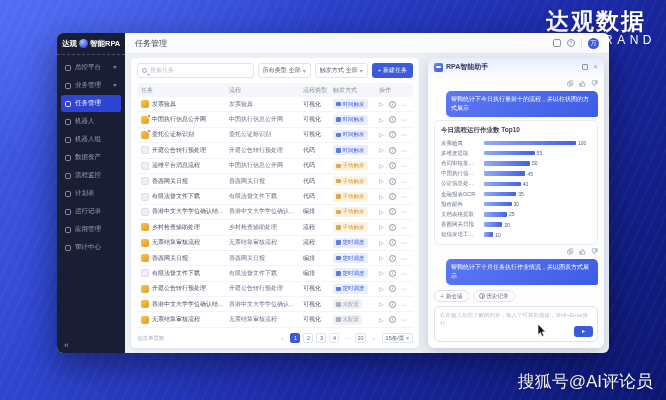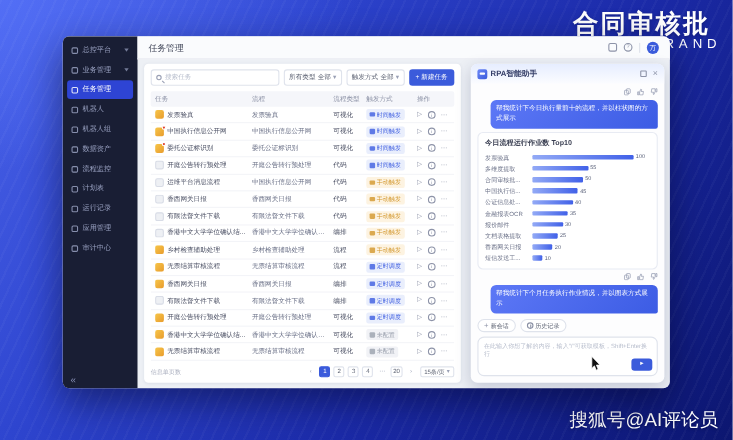--- a/index.html
+++ b/index.html
@@ -112,31 +112,36 @@
   .input-box { position:relative; height:36px; border:1px solid #dfe3ec; border-radius:6px; background:#fff; padding:4px 5px; font-size:5.5px; color:#b7bdcc; line-height:1.5; }
   .send-btn { position:absolute; right:4px; bottom:4px; width:19px; height:11px; background:#3b5bdb; border-radius:3px; display:flex; align-items:center; justify-content:center; color:#fff; font-size:6px; }
 
   .mouse-cursor { position:absolute; left:537px; top:324px; width:9px; height:13px; z-index:50; }
 </style>
 </head>
 <body>
 
 <div class="bg"></div>
 
-<div class="wm-brand">合同审核批</div>
+<div class="wm-brand">达观数据</div>
 <div class="wm-sub">
   <span>DATA</span>
   <span class="wm-dot"></span>
   <span>GRAND</span>
 </div>
 <div class="wm-footer">搜狐号@AI评论员</div>
 
 <div class="app">
 
   <div class="sidebar">
+    <div class="logo">
+      <span>达观</span>
+      <span class="logo-orb"></span>
+      <span>智能RPA</span>
+    </div>
     <div class="menu" id="menu">
         <div class="menu-item">
           <span class="mi-icon"></span>
           <span>总控平台</span>
           <span class="mi-chev"></span>
         </div>
         <div class="menu-item">
           <span class="mi-icon"></span>
           <span>业务管理</span>
           <span class="mi-chev"></span>

